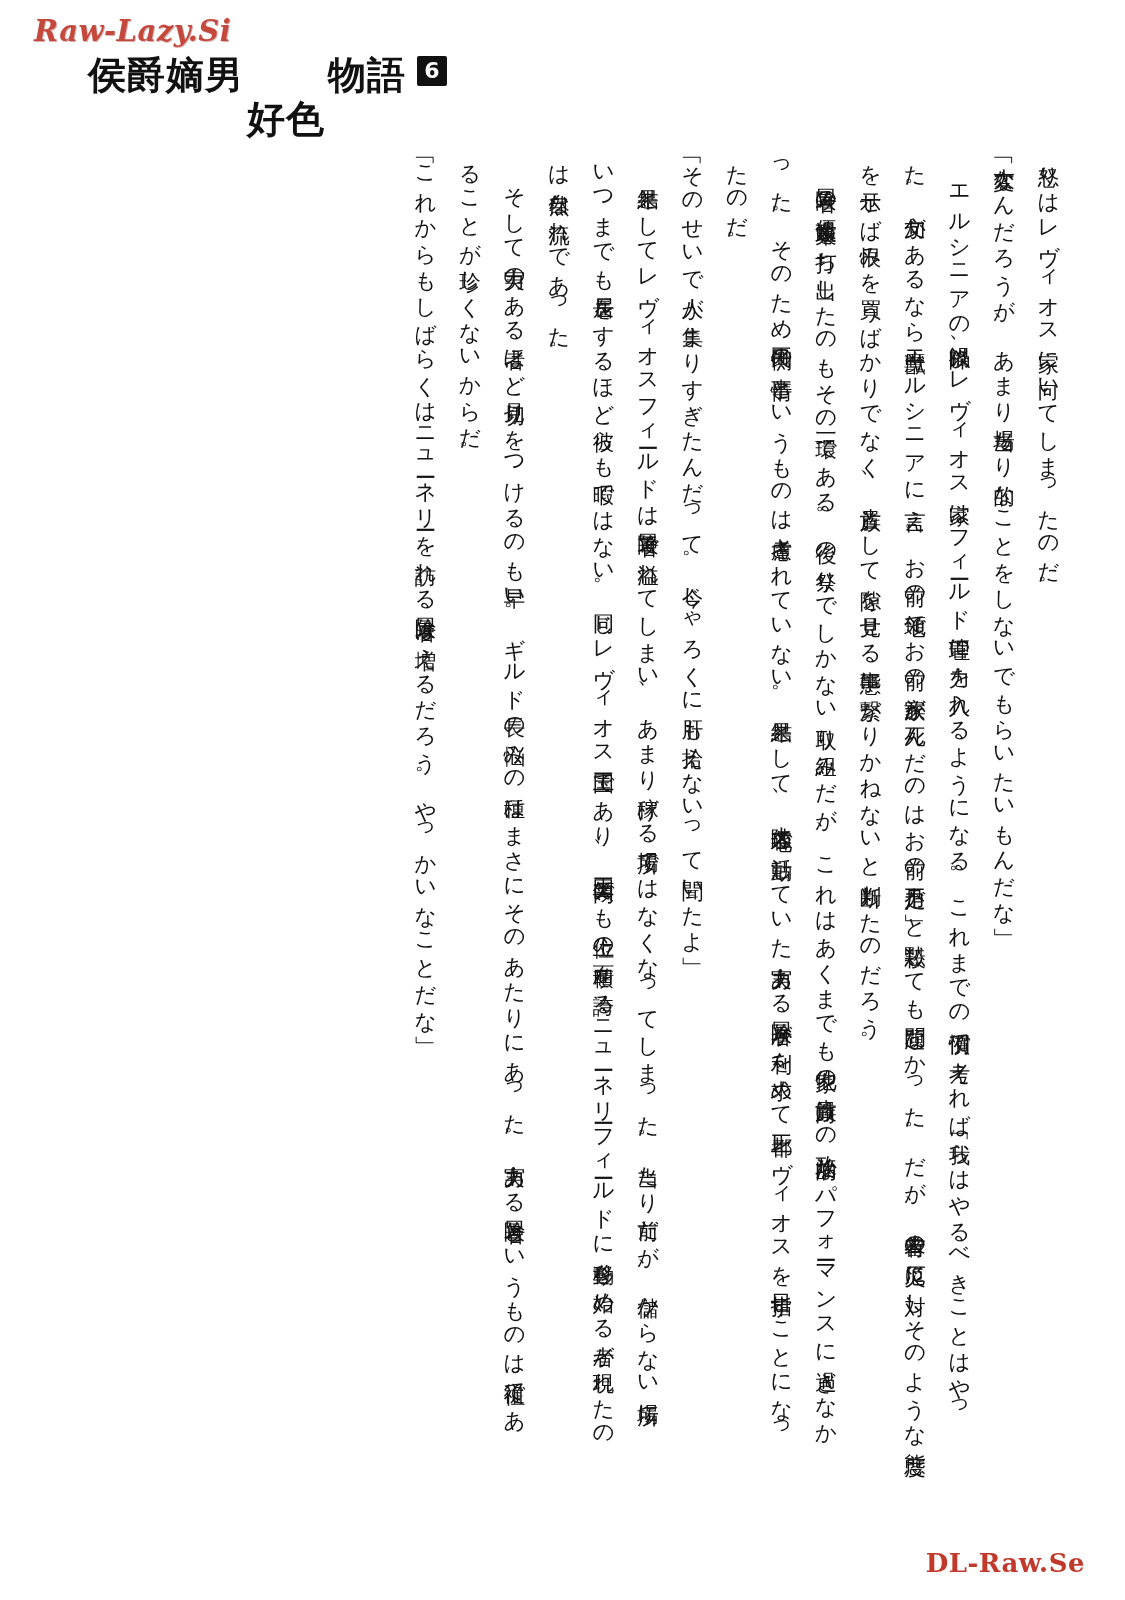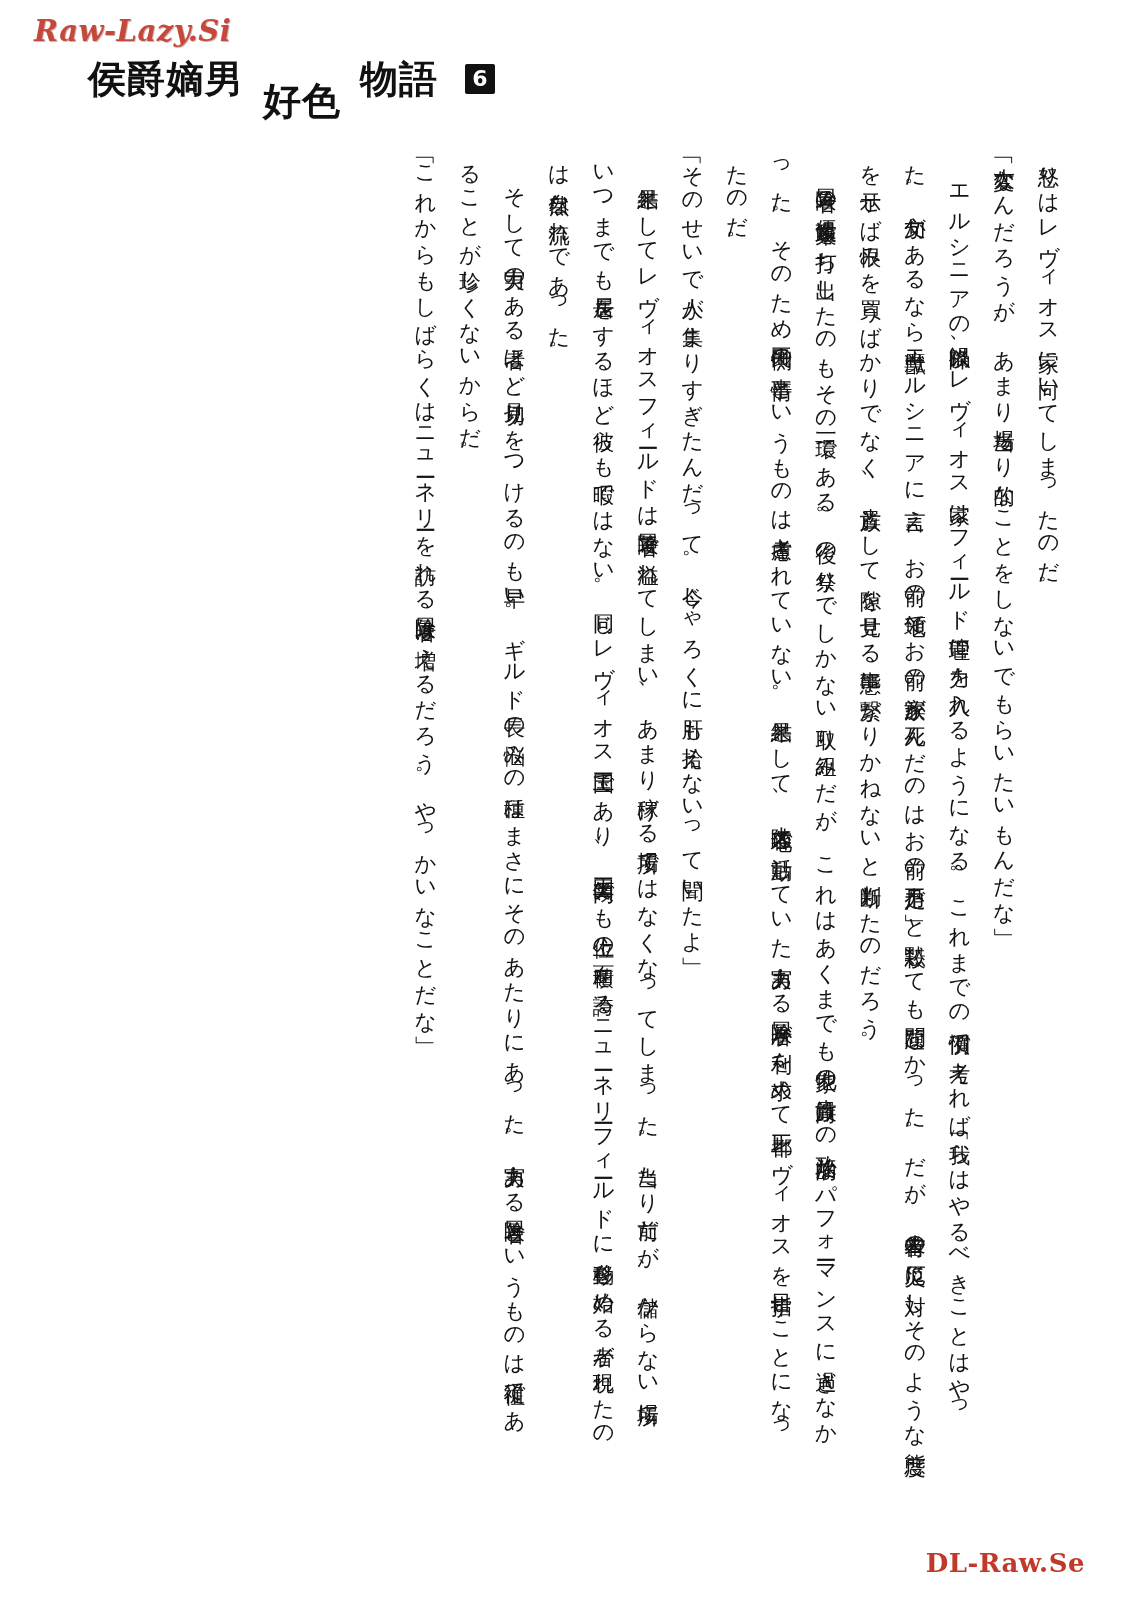--- a/index.html
+++ b/index.html
@@ -34,24 +34,24 @@
     font-size: 29px;
     letter-spacing: 0.5px;
     color: #c0392b;
     opacity: 0.92;
     text-shadow: 1px 1px 0 rgba(120,10,10,0.35);
     white-space: nowrap;
   }
   #title-line {
     position: absolute;
     left: 88px;
-    top: 38px;
+    top: 56px;
     display: flex;
-    align-items: center;
-    gap: 19px;
+    align-items: flex-start;
+    gap: 3px;
     white-space: nowrap;
   }
   .title-kanji {
     font-family: "DejaVu Serif", "Liberation Serif", serif;
     font-weight: bold;
     font-size: 38px;
     line-height: 1;
     color: #111;
     letter-spacing: 1px;
   }

